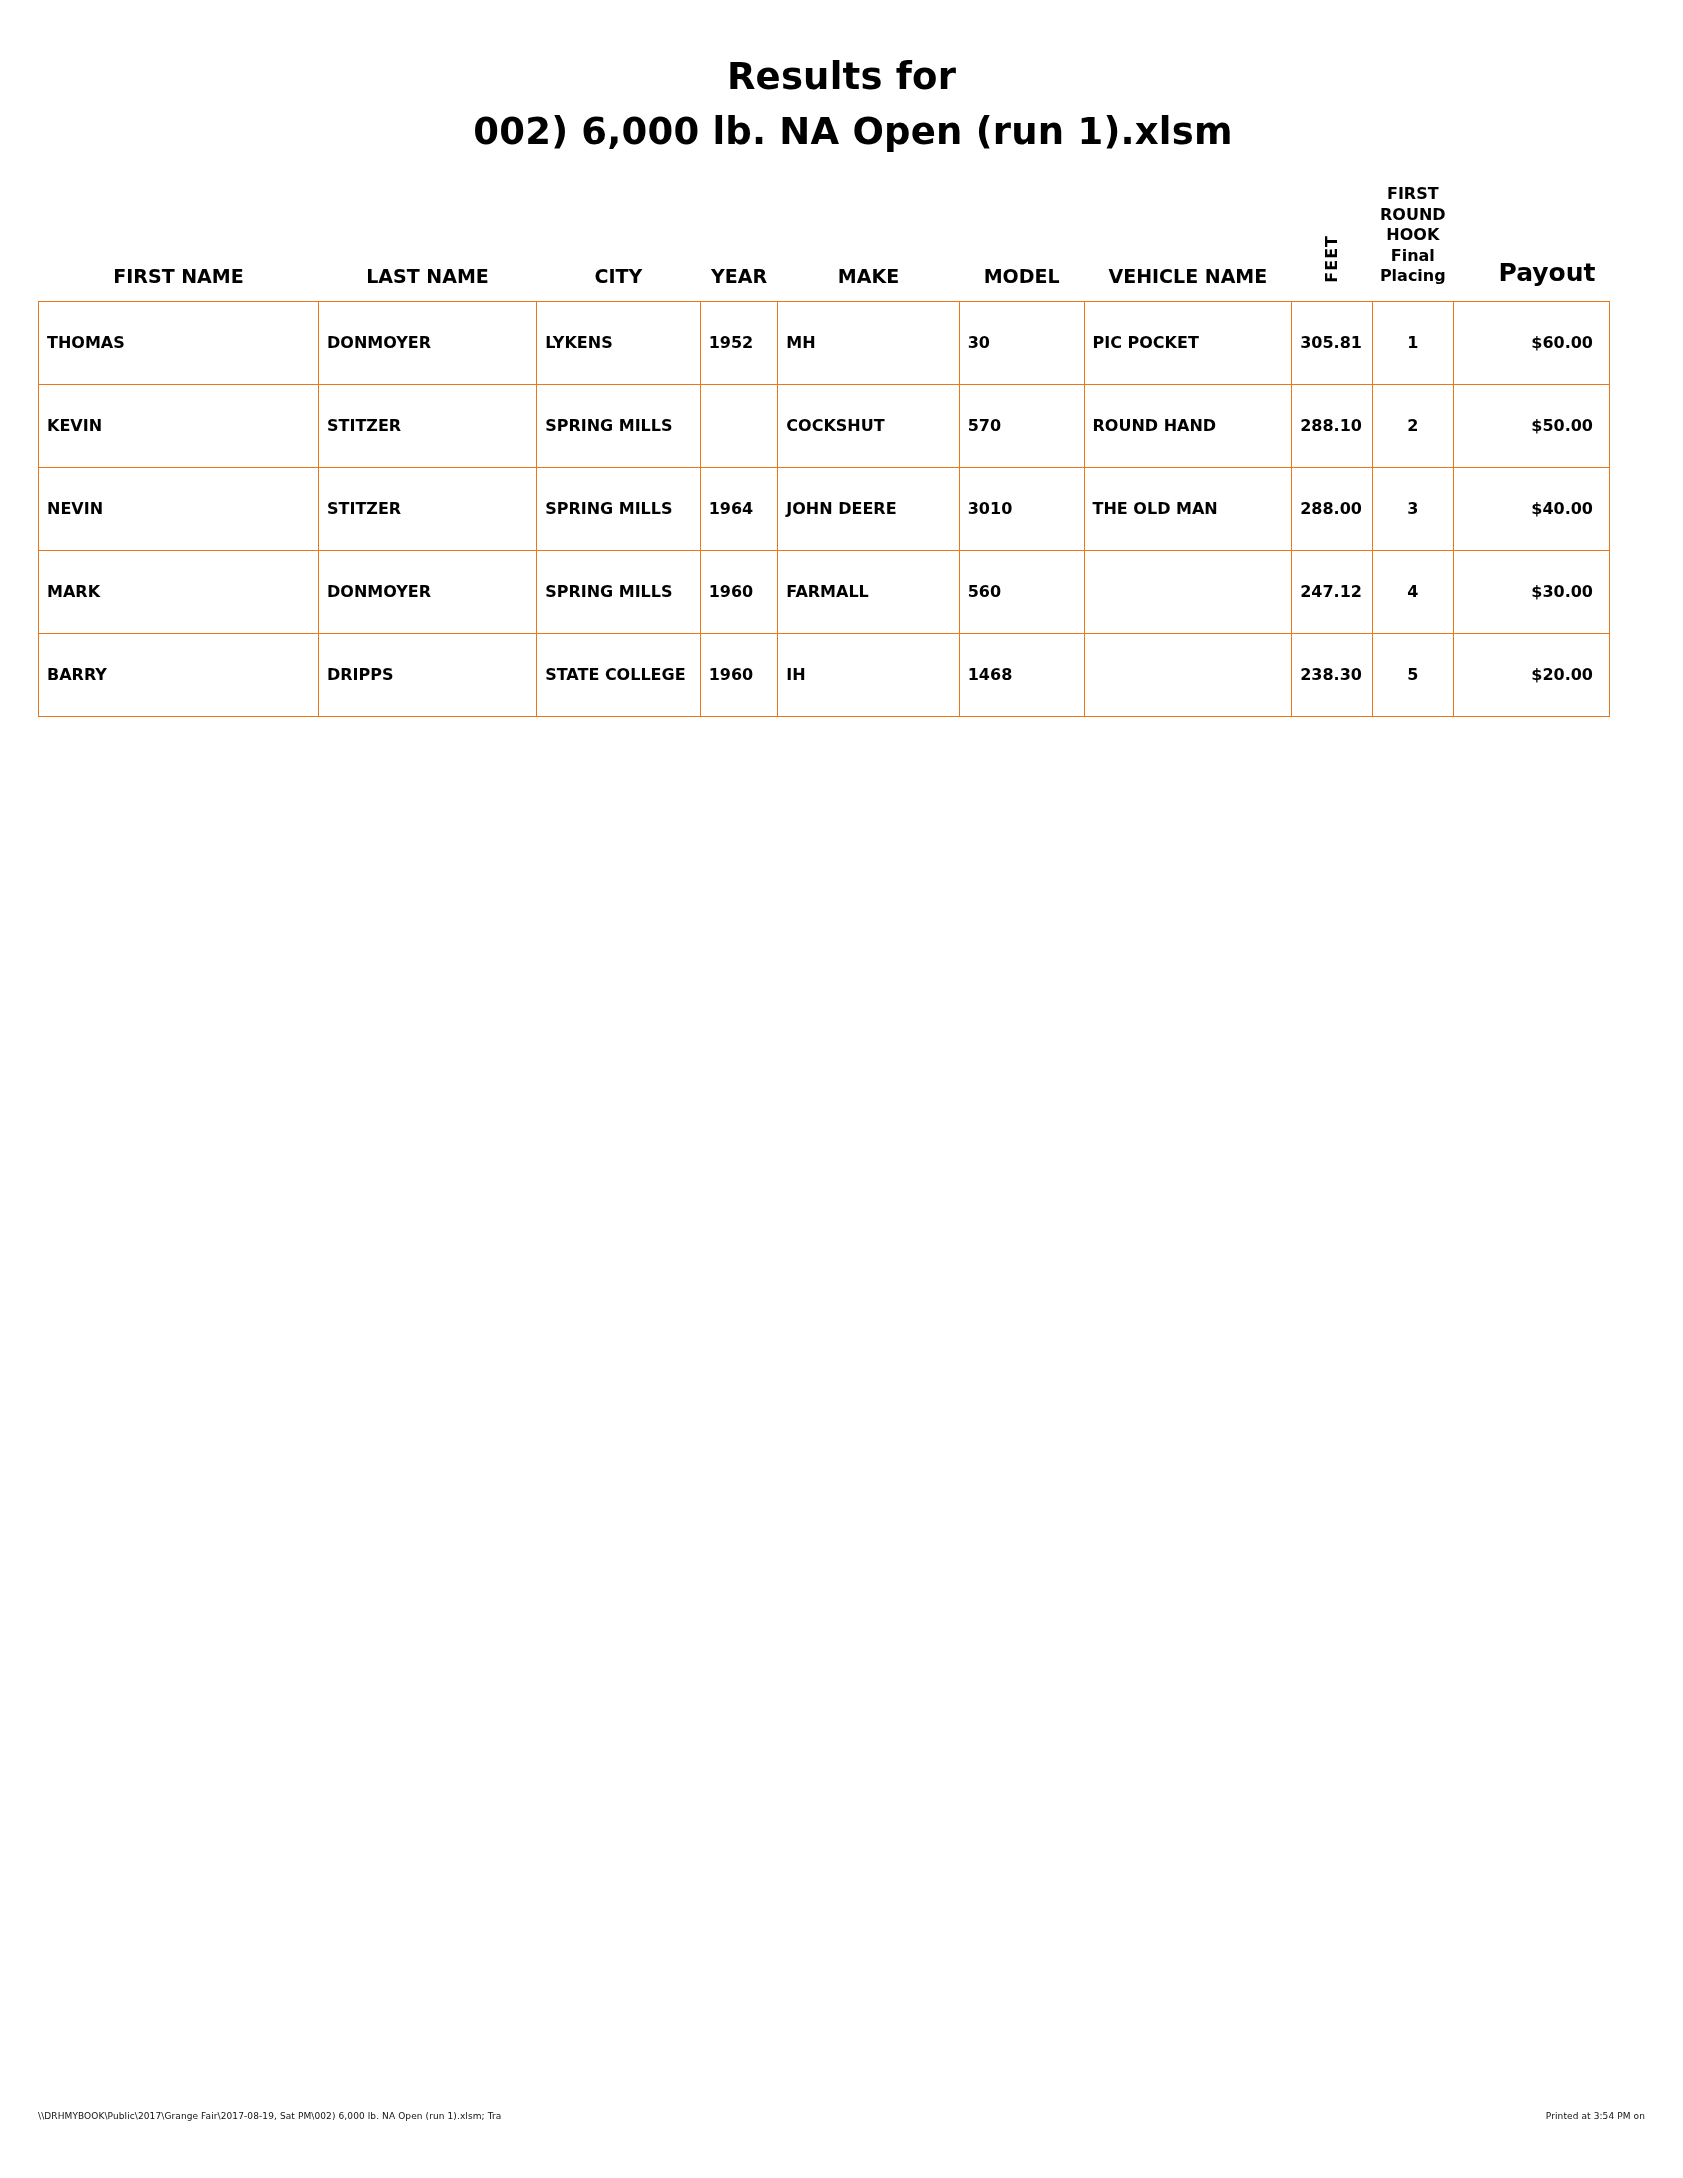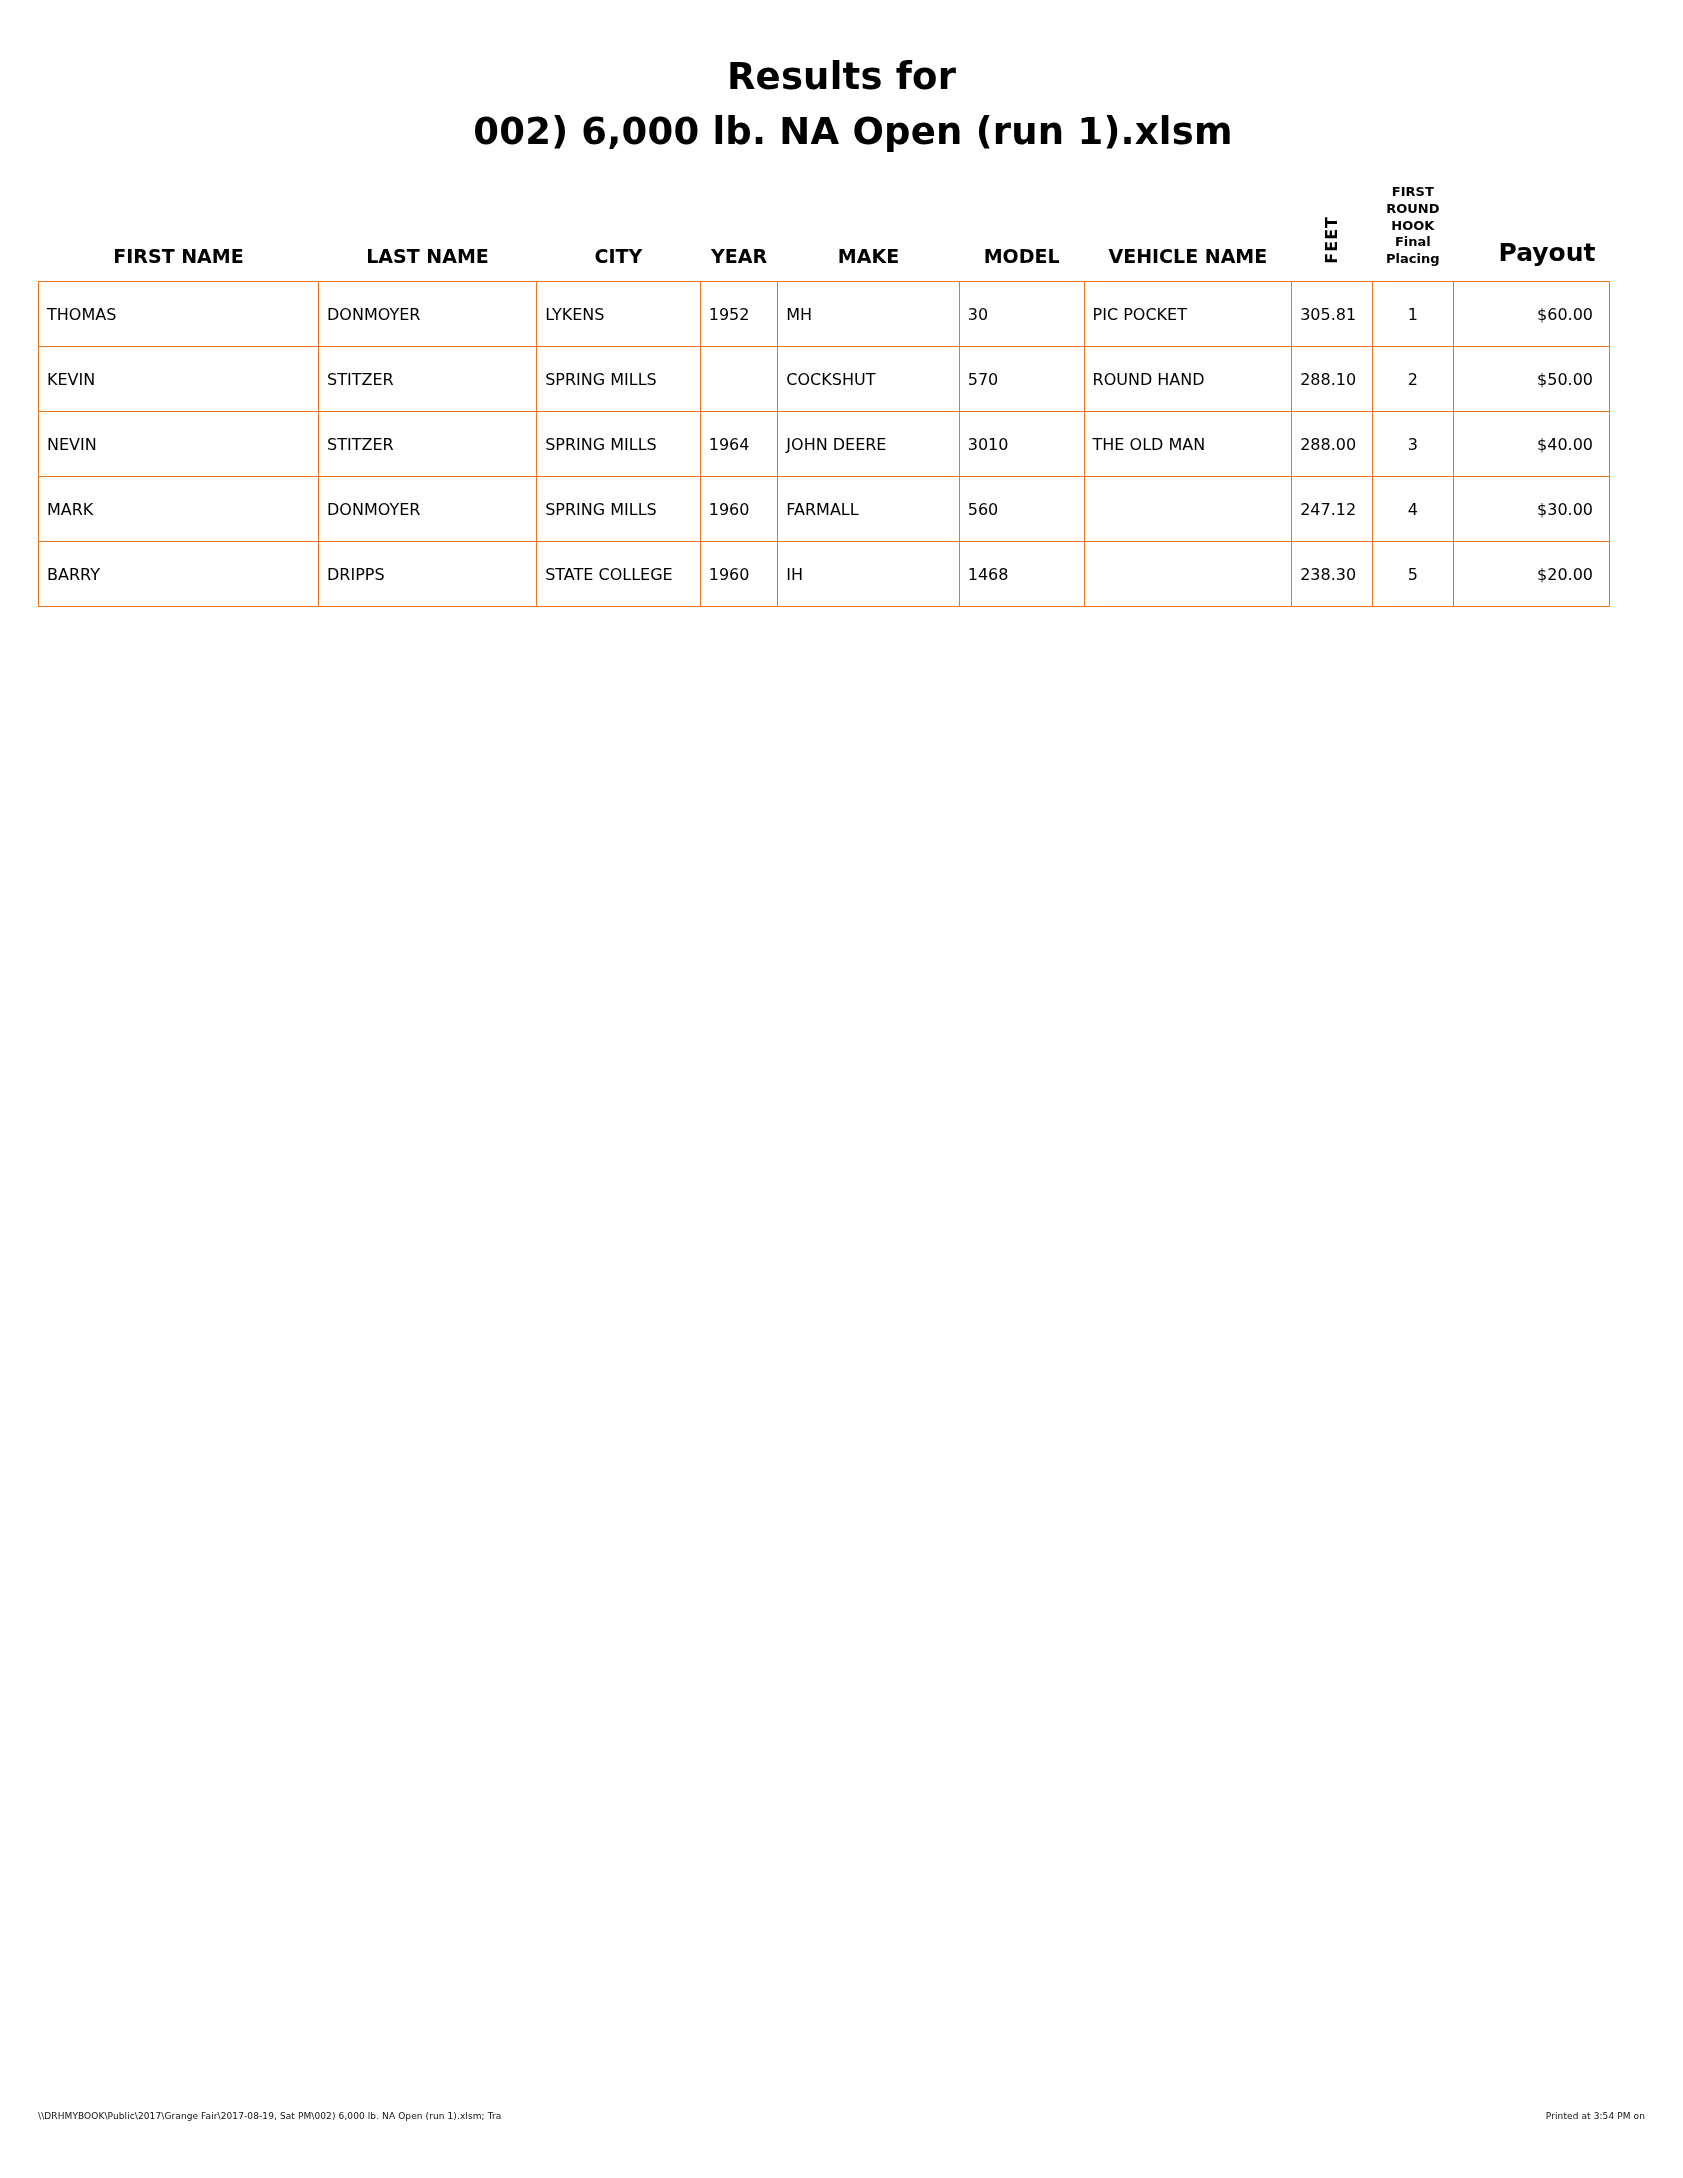--- a/index.html
+++ b/index.html
@@ -79,32 +79,32 @@
     display: inline-block;
     writing-mode: vertical-rl;
     transform: rotate(180deg);
     font-size: 16px;
     font-weight: bold;
     letter-spacing: 1px;
     line-height: 1;
   }
   .stack-head {
     display: block;
-    font-size: 13px;
+    font-size: 16px;
     line-height: 1.28;
     font-weight: bold;
     text-align: center;
   }
 
   tbody td {
     border: 1.6px solid #E8761A;
     height: 48px;
-    padding: 8px 8px;
+    padding: 17px 8px;
     font-size: 16px;
-    font-weight: normal;
+    font-weight: bold;
     white-space: nowrap;
     overflow: hidden;
     vertical-align: middle;
   }
   tbody td.num {
     text-align: left;
     padding-right: 9px;
   }
   tbody td.center {
     text-align: center;

